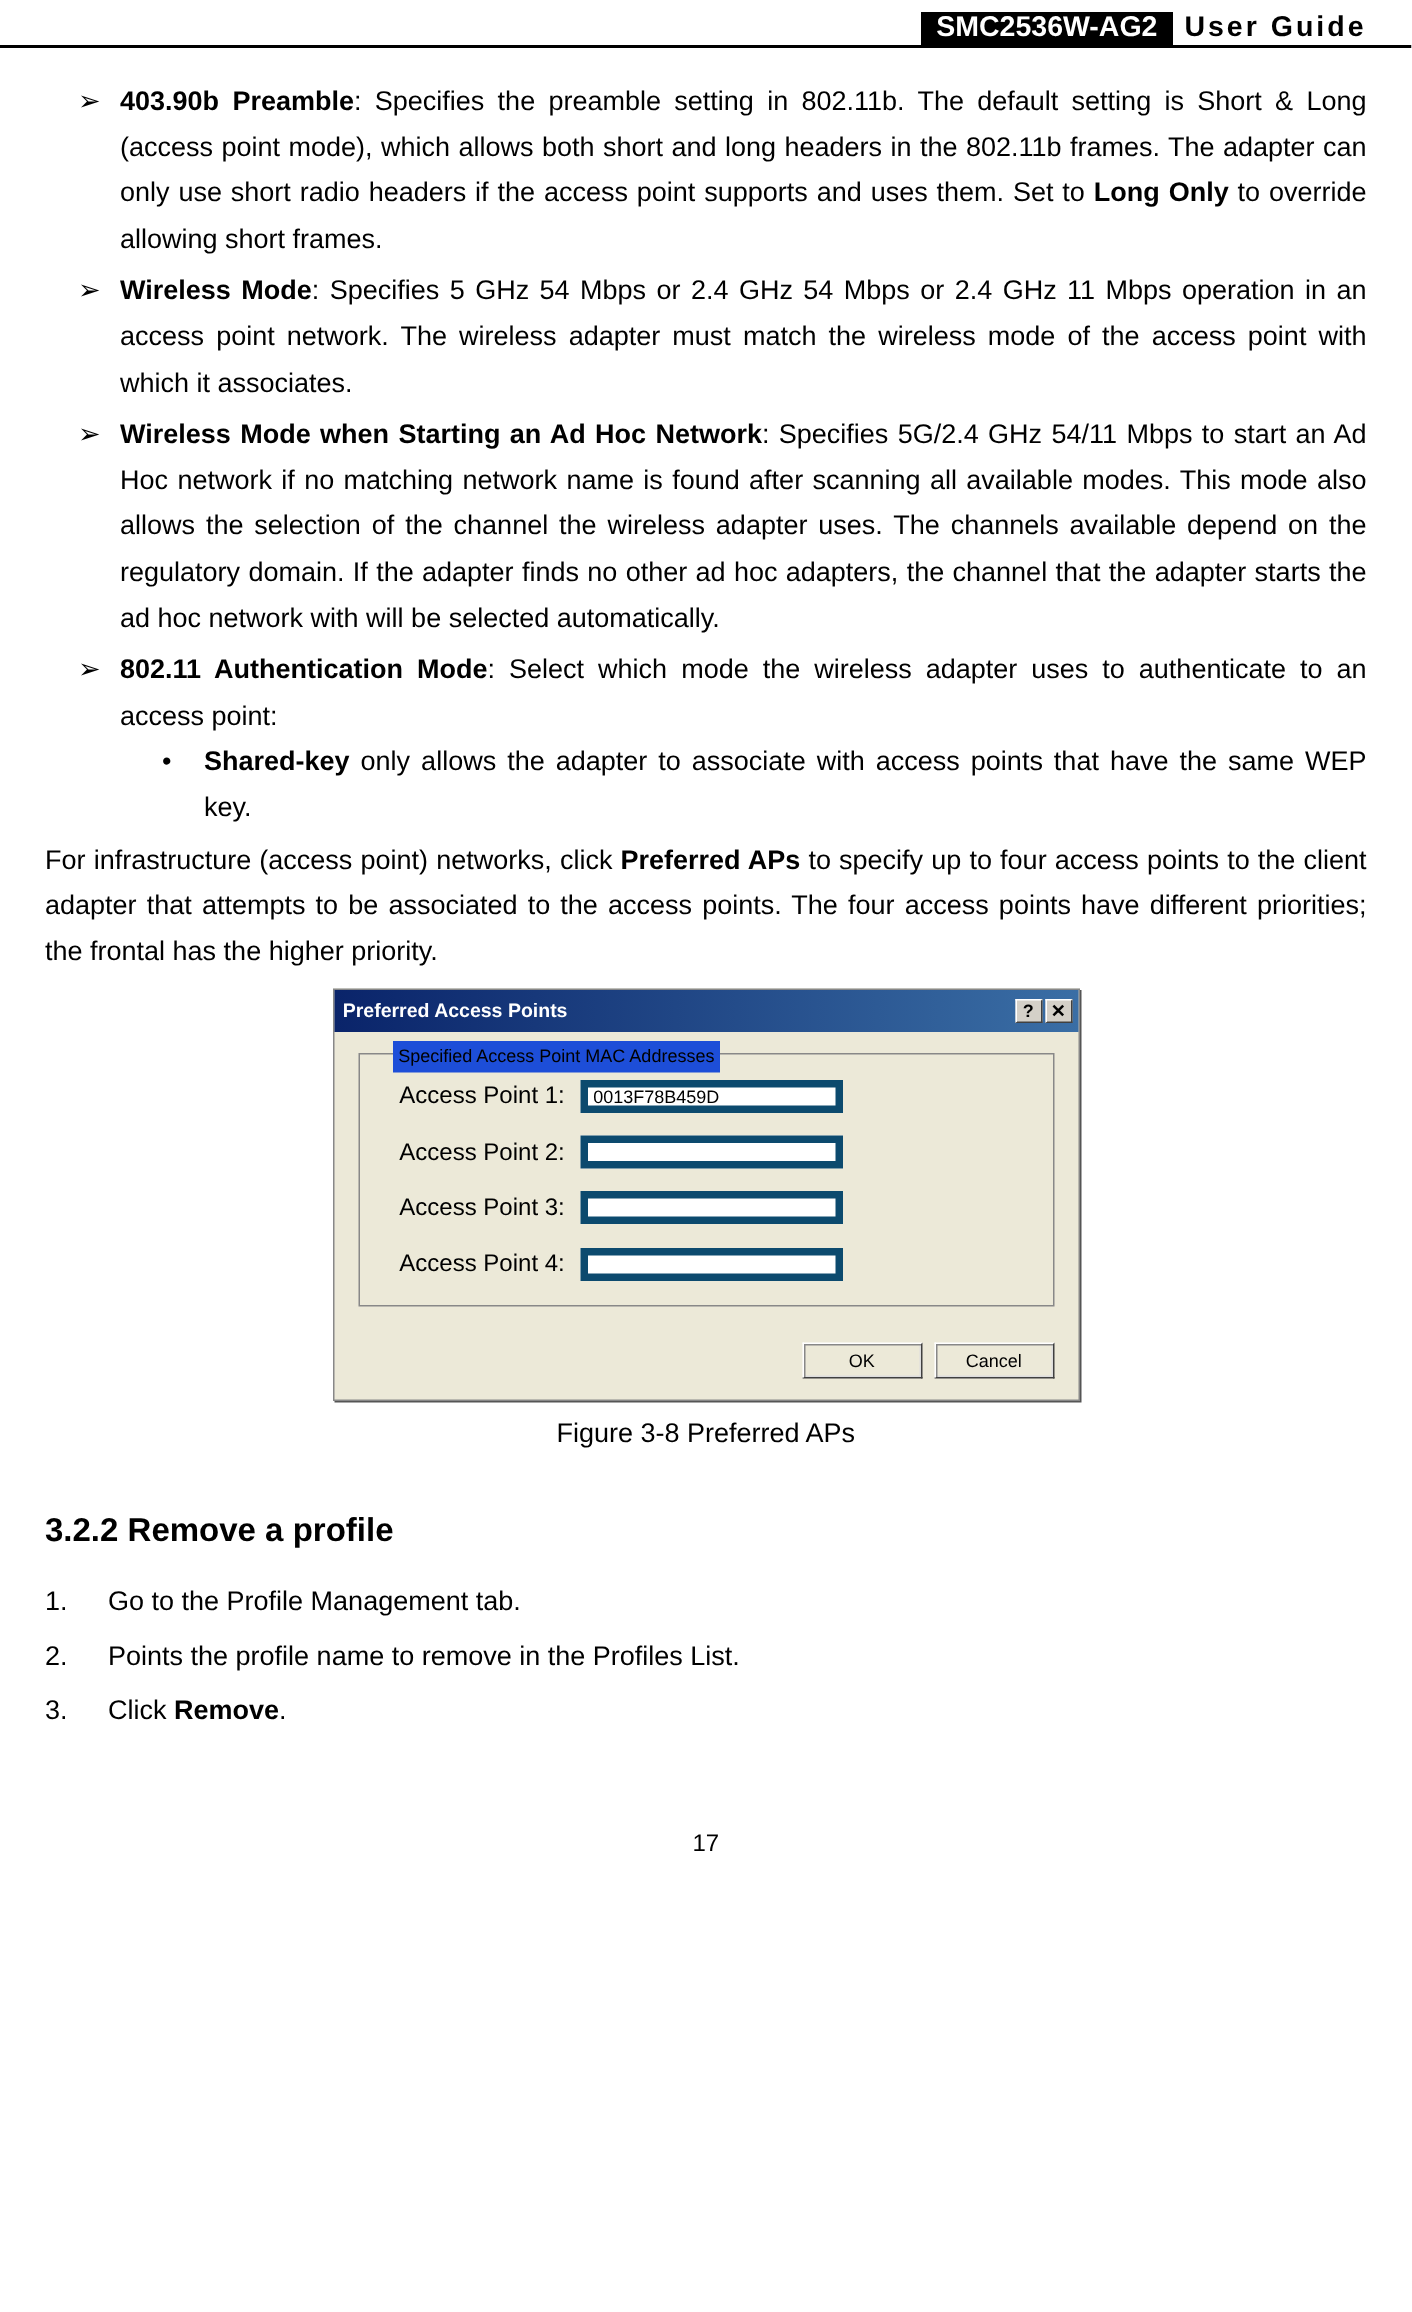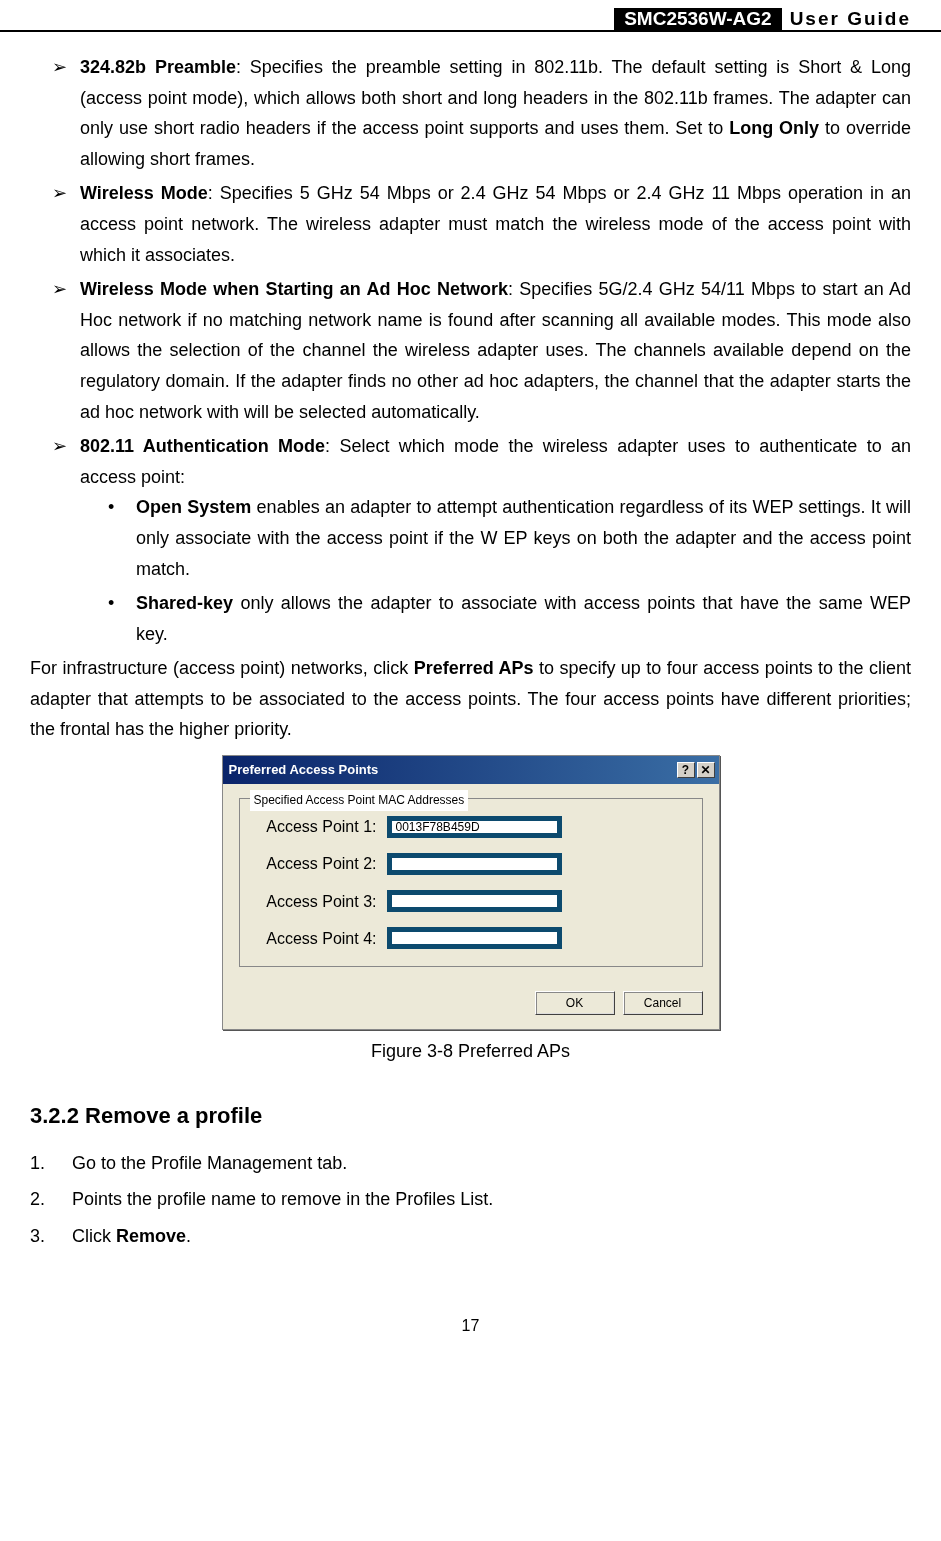--- a/index.html
+++ b/index.html
@@ -128,22 +128,22 @@
       padding: 14px 16px 14px 16px;
     }
     .groupbox {
       border: 1px solid #888;
       padding: 14px 12px 14px 12px;
       position: relative;
     }
     .groupbox-label {
       position: absolute;
       top: -9px;
-      left: 10px;
-      background: #ffffff;
+      left: 22px;
+      background: #1d4ed8;
       padding: 0 4px;
       font-size: 12px;
     }
     .ap-row {
       display: flex;
       align-items: center;
       margin-bottom: 10px;
     }
     .ap-label {
       width: 135px;
@@ -216,34 +216,31 @@
 
 <div class="header">
   <span class="model">SMC2536W-AG2</span>
   <span class="guide-title">User Guide</span>
 </div>
 
 <div class="content">
 
   <ul class="main-list">
     <li>
-      <b>324.82b Preamble</b><span>: Specifies the preamble setting in 802.11b.   The default setting is Short &amp; Long (access point mode), which allows both short and long headers in the 802.11b frames. The adapter can only use short radio headers if the access point supports and uses them. Set to </span><b>Long Only</b><span> to override allowing short frames.</span>
+      <b>403.90b Preamble</b><span>: Specifies the preamble setting in 802.11b.   The default setting is Short &amp; Long (access point mode), which allows both short and long headers in the 802.11b frames. The adapter can only use short radio headers if the access point supports and uses them. Set to </span><b>Long Only</b><span> to override allowing short frames.</span>
     </li>
     <li>
       <b>Wireless Mode</b><span>: Specifies 5 GHz 54 Mbps or 2.4 GHz 54 Mbps or 2.4 GHz 11 Mbps operation in an access point network. The wireless adapter must match the wireless mode of the access point with which it associates.</span>
     </li>
     <li>
       <b>Wireless Mode when Starting an Ad Hoc Network</b><span>: Specifies 5G/2.4 GHz 54/11 Mbps to start an Ad Hoc network if no matching network name is found after scanning all available modes. This mode also allows the selection of the channel the wireless adapter uses.  The channels available depend on the regulatory domain. If the adapter finds no other ad hoc adapters, the channel that the adapter starts the ad hoc network with will be selected automatically.</span>
     </li>
     <li>
       <b>802.11 Authentication Mode</b><span>: Select which mode the wireless adapter uses to authenticate to an access point:</span>
       <ul class="sub-list">
-        <li>
-          <b>Open System</b><span> enables an adapter to attempt authentication regardless of its WEP settings. It will only associate with the access point if the W EP keys on both the adapter and the access point match.</span>
-        </li>
         <li>
           <b>Shared-key</b><span> only allows the adapter to associate with access points that have the same WEP key.</span>
         </li>
       </ul>
     </li>
   </ul>
 
   <p class="para">
     <span>For infrastructure (access point) networks, click </span><b>Preferred APs</b><span> to specify up to four access points to the client adapter that attempts to be associated to the access points. The four access points have different priorities; the frontal has the higher priority.</span>
   </p>

